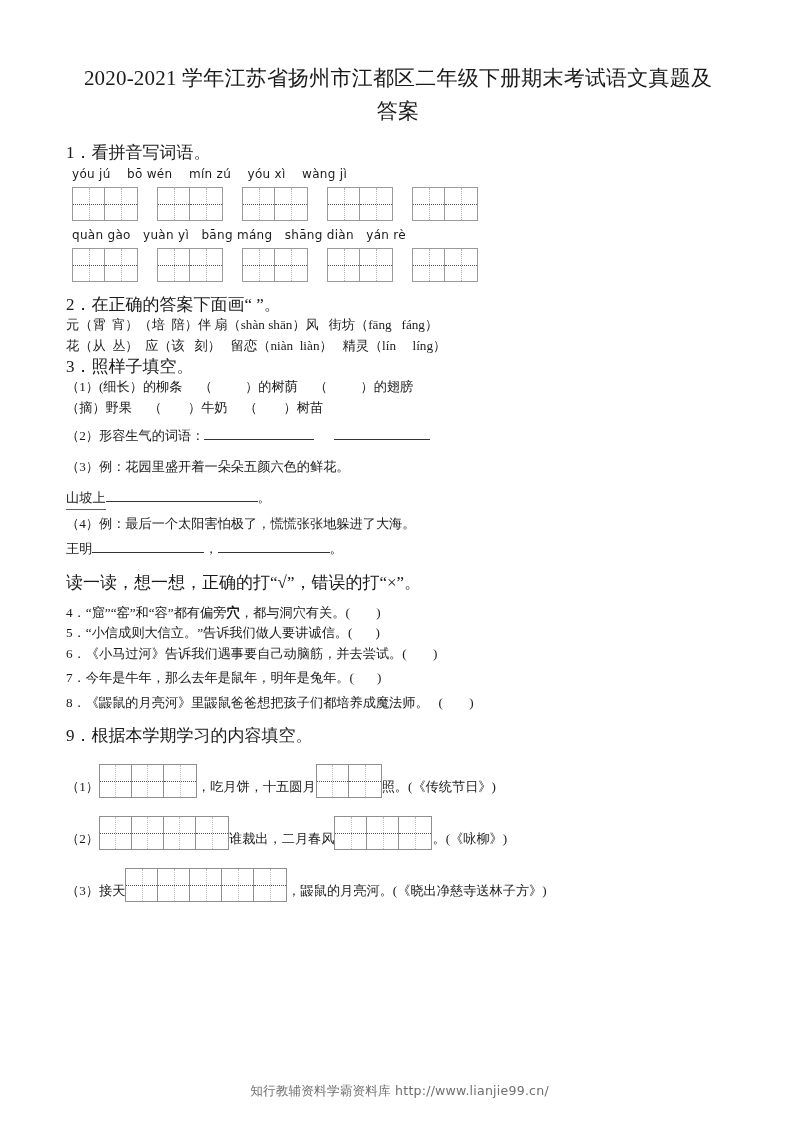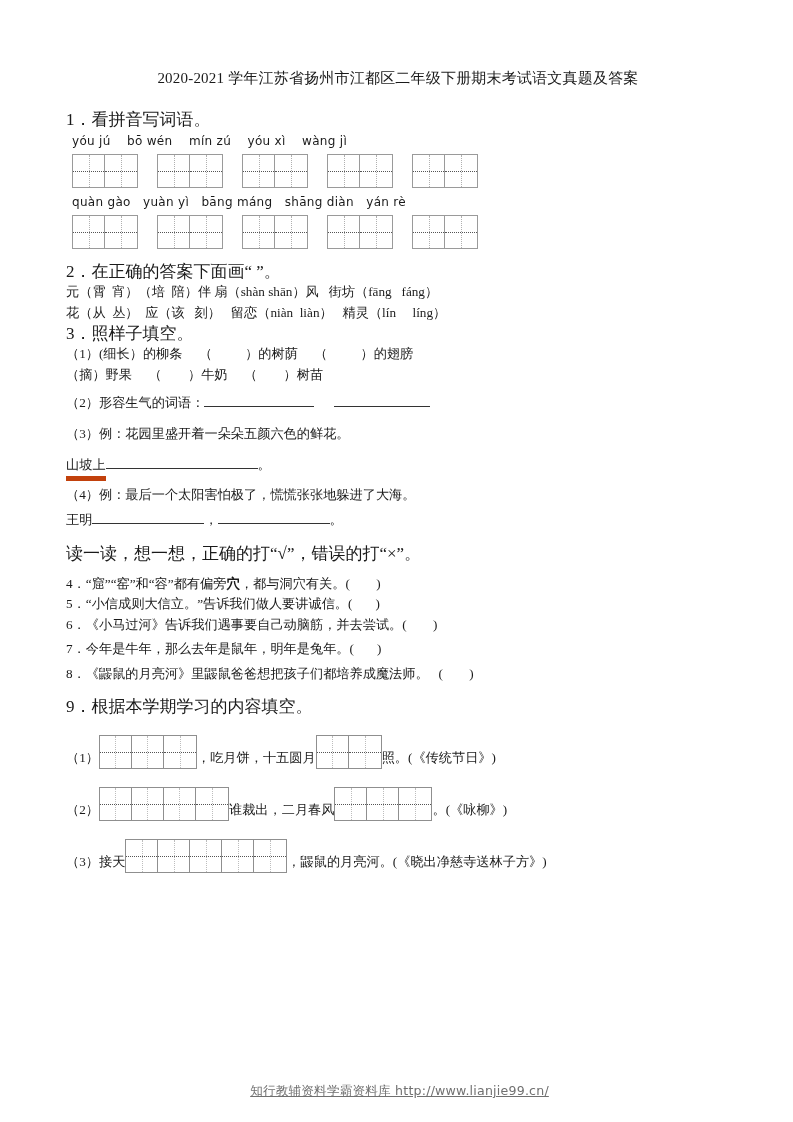--- a/index.html
+++ b/index.html
@@ -24,21 +24,21 @@
   }
   .content {
     position: absolute;
     left: 66px;
     top: 62px;
     width: 664px;
   }
 
   
   .doc-title {
-    font-size: 15px;
+    font-size: 21px;
     line-height: 33px;
     text-align: center;
     font-weight: normal;
     letter-spacing: 0.2px;
     margin: 0 0 14px 0;
     padding: 0 8px;
   }
 
   
   .q-line {
@@ -167,37 +167,36 @@
   }
 
   
   .radical {
     font-weight: bold;
     font-size: 13.5px;
   }
 
   
   .lead-underline {
-    border-bottom: 5px solid #c2410c;
+    border-bottom: 1px solid #c2410c;
     display: inline-block;
     padding-bottom: 0px;
   }
 
   
   .footer {
     position: absolute;
     left: 6px;
     right: 0;
     bottom: 22px;
     text-align: center;
     font-family: "DejaVu Sans", sans-serif;
     font-size: 12.6px;
     color: #707070;
     letter-spacing: 0.2px;
-    text-decoration: underline;
   }
 </style>
 </head>
 <body>
 
 <div class="page">
   <div class="content">
 
     <div class="doc-title">2020-2021 学年江苏省扬州市江都区二年级下册期末考试语文真题及答案</div>
 

